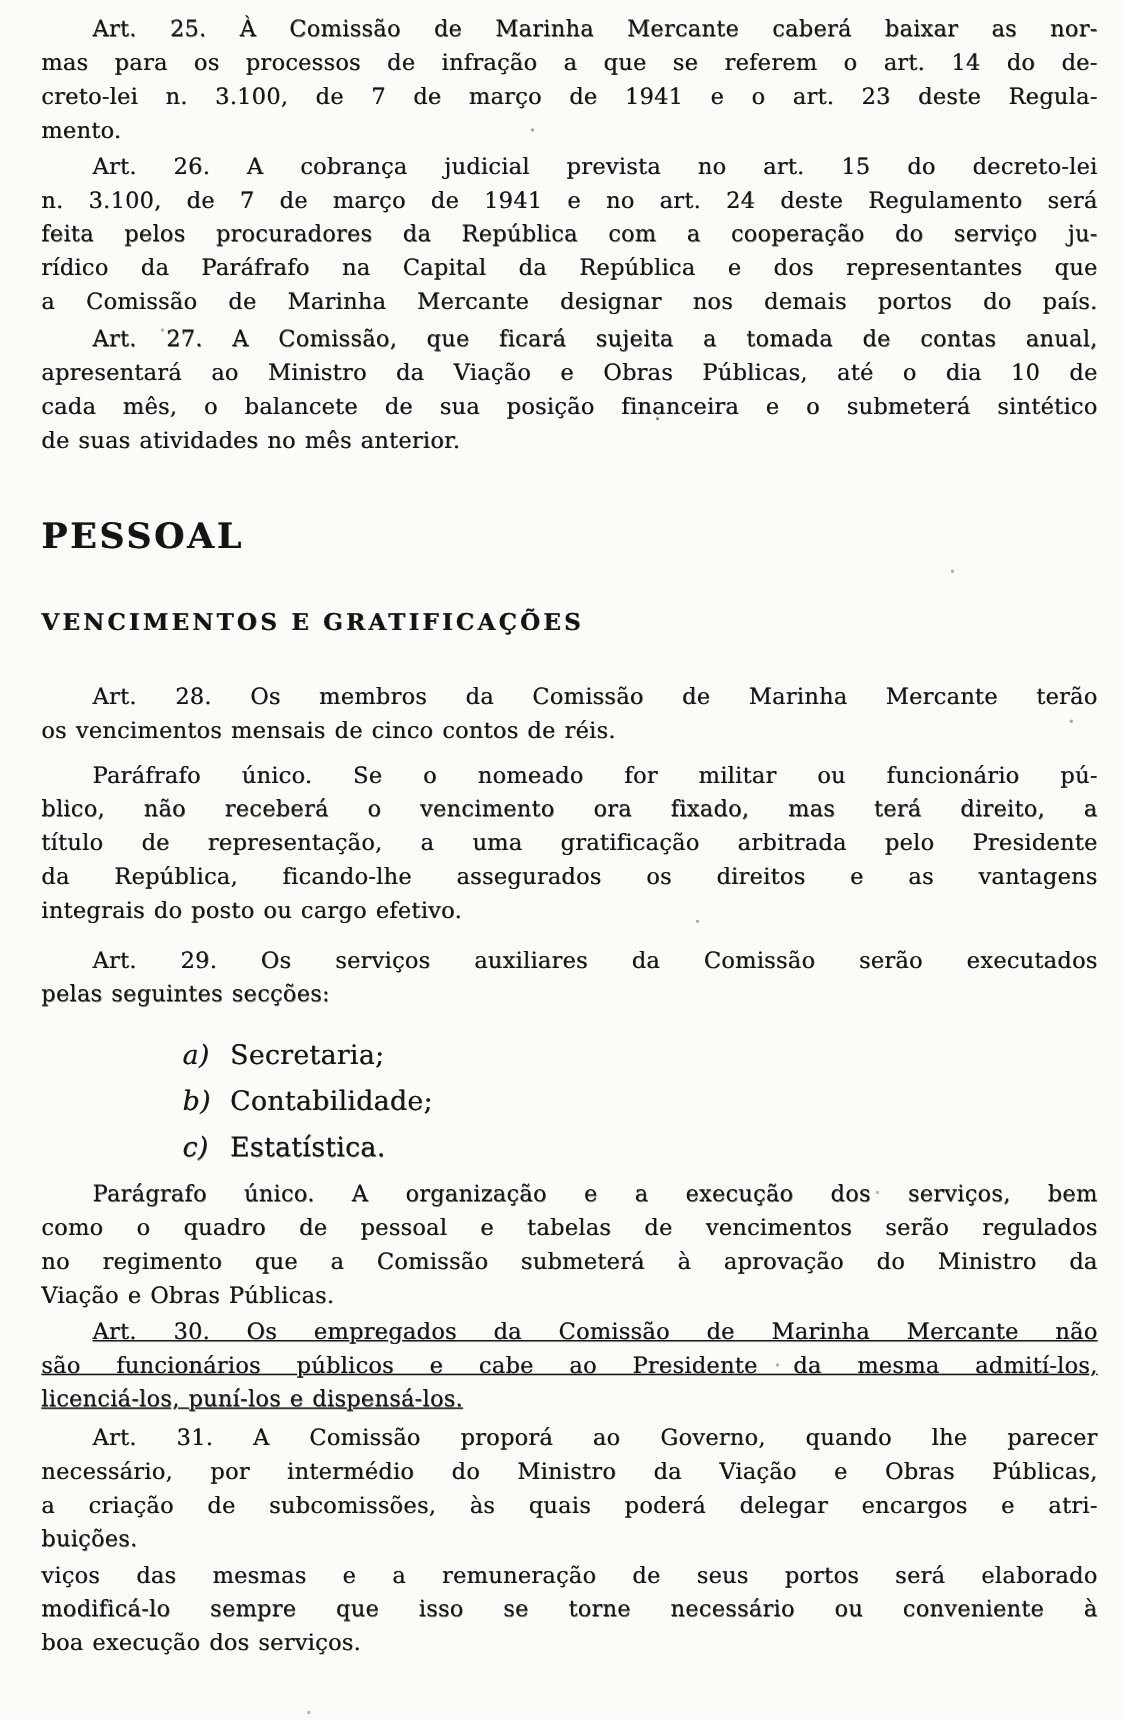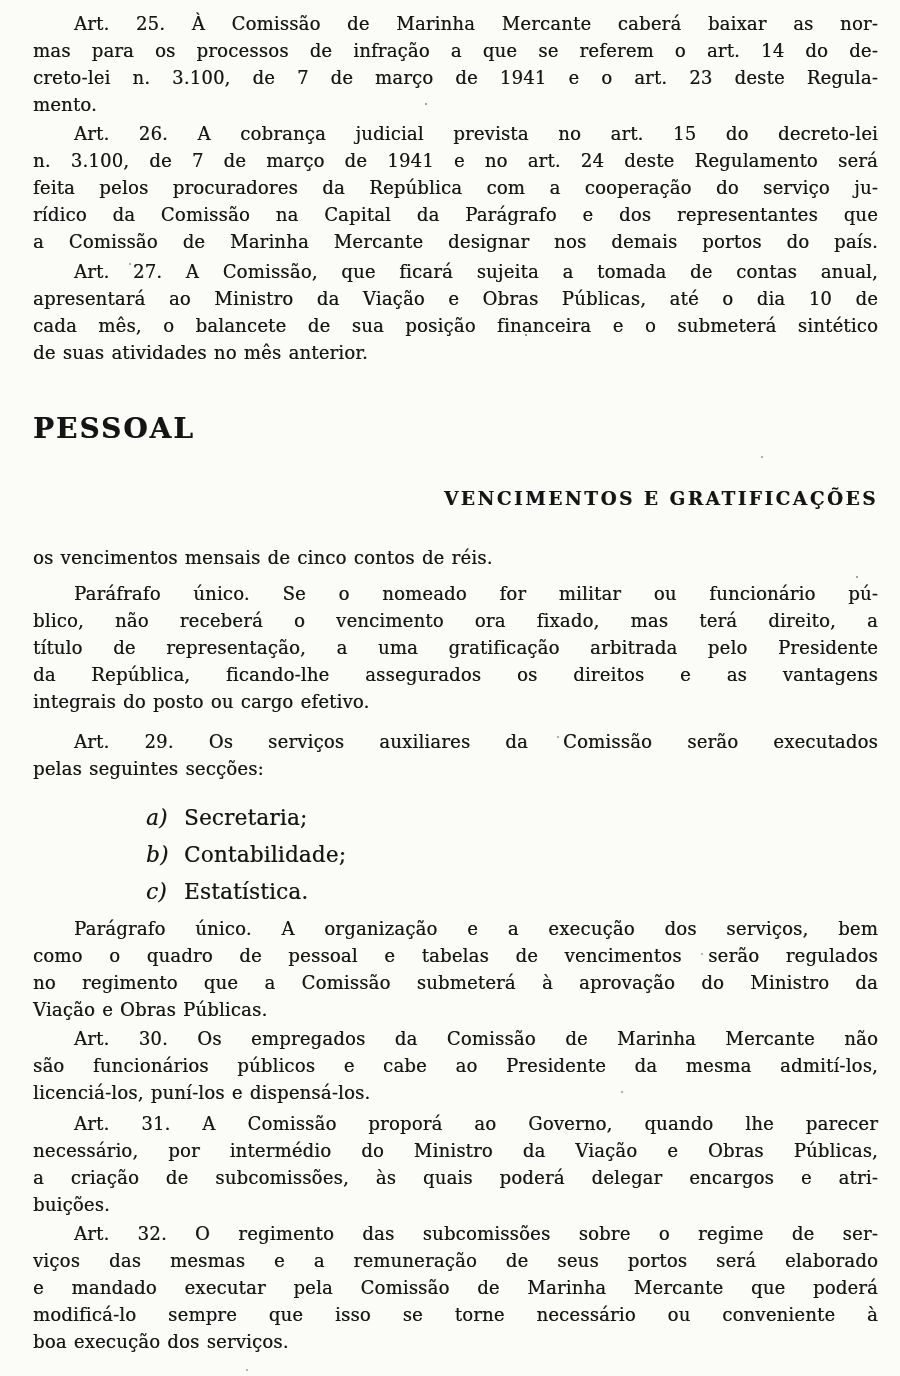--- a/index.html
+++ b/index.html
@@ -41,33 +41,33 @@
   .ln.first { text-indent: 41px; }
 
   .heading1 {
     margin: 48px 0 0 0;
     font-size: 28px;
     line-height: 30px;
     letter-spacing: 2px;
   }
   .heading2 {
     margin: 44px 0 0 0;
-    text-align: right;
+    text-align: left;
     font-size: 18.5px;
     line-height: 22px;
     letter-spacing: 2.5px;
   }
 
   .b-art26 { margin-top: 2px; }
   .b-art27 { margin-top: 3px; }
   .b-art28 { margin-top: 34px; }
   .b-par28 { margin-top: 9px; }
   .b-art29 { margin-top: 13px; }
   .b-par29 { margin-top: 8px; }
-  .b-art30 { margin-top: 2px; }
+  .b-art30 { margin-top: 2px; text-decoration: underline; }
   .b-art31 { margin-top: 4px; }
   .b-art32 { margin-top: 2px; }
 
   .list { margin-top: 22px; padding-left: 113px; }
   .list-item {
     display: flex;
     font-size: 21.5px;
     line-height: 27px;
     letter-spacing: 0.2px;
     margin-bottom: 10px;
@@ -83,36 +83,37 @@
     <span class="ln first">Art. 25. À Comissão de Marinha Mercante caberá baixar as nor-</span>
     <span class="ln">mas para os processos de infração a que se referem o art. 14 do de-</span>
     <span class="ln">creto-lei n. 3.100, de 7 de março de 1941 e o art. 23 deste Regula-</span>
     <span class="ln last">mento.</span>
   </p>
 
   <p class="para b-art26">
     <span class="ln first">Art. 26. A cobrança judicial prevista no art. 15 do decreto-lei</span>
     <span class="ln">n. 3.100, de 7 de março de 1941 e no art. 24 deste Regulamento será</span>
     <span class="ln">feita pelos procuradores da República com a cooperação do serviço ju-</span>
-    <span class="ln">rídico da Comissão na Capital da Parágrafo e dos representantes que</span>
+    <span class="ln">rídico da Paráfrafo na Capital da República e dos representantes que</span>
     <span class="ln">a Comissão de Marinha Mercante designar nos demais portos do país.</span>
   </p>
 
   <p class="para b-art27">
     <span class="ln first">Art. 27. A Comissão, que ficará sujeita a tomada de contas anual,</span>
     <span class="ln">apresentará ao Ministro da Viação e Obras Públicas, até o dia 10 de</span>
     <span class="ln">cada mês, o balancete de sua posição financeira e o submeterá sintético</span>
     <span class="ln last">de suas atividades no mês anterior.</span>
   </p>
 
   <h1 class="heading1">PESSOAL</h1>
 
   <h2 class="heading2">VENCIMENTOS E GRATIFICAÇÕES</h2>
 
   <p class="para b-art28">
+    <span class="ln first">Art. 28. Os membros da Comissão de Marinha Mercante terão</span>
     <span class="ln last">os vencimentos mensais de cinco contos de réis.</span>
   </p>
 
   <p class="para b-par28">
     <span class="ln first">Paráfrafo único. Se o nomeado for militar ou funcionário pú-</span>
     <span class="ln">blico, não receberá o vencimento ora fixado, mas terá direito, a</span>
     <span class="ln">título de representação, a uma gratificação arbitrada pelo Presidente</span>
     <span class="ln">da República, ficando-lhe assegurados os direitos e as vantagens</span>
     <span class="ln last">integrais do posto ou cargo efetivo.</span>
   </p>
@@ -151,20 +152,18 @@
   </p>
 
   <p class="para b-art31">
     <span class="ln first">Art. 31. A Comissão proporá ao Governo, quando lhe parecer</span>
     <span class="ln">necessário, por intermédio do Ministro da Viação e Obras Públicas,</span>
     <span class="ln">a criação de subcomissões, às quais poderá delegar encargos e atri-</span>
     <span class="ln last">buições.</span>
   </p>
 
   <p class="para b-art32">
-    <span class="ln first">Art. 32. O regimento das subcomissões sobre o regime de ser-</span>
     <span class="ln">viços das mesmas e a remuneração de seus portos será elaborado</span>
-    <span class="ln">e mandado executar pela Comissão de Marinha Mercante que poderá</span>
     <span class="ln">modificá-lo sempre que isso se torne necessário ou conveniente à</span>
     <span class="ln last">boa execução dos serviços.</span>
   </p>
 
 </div>
 
 </body></html>

